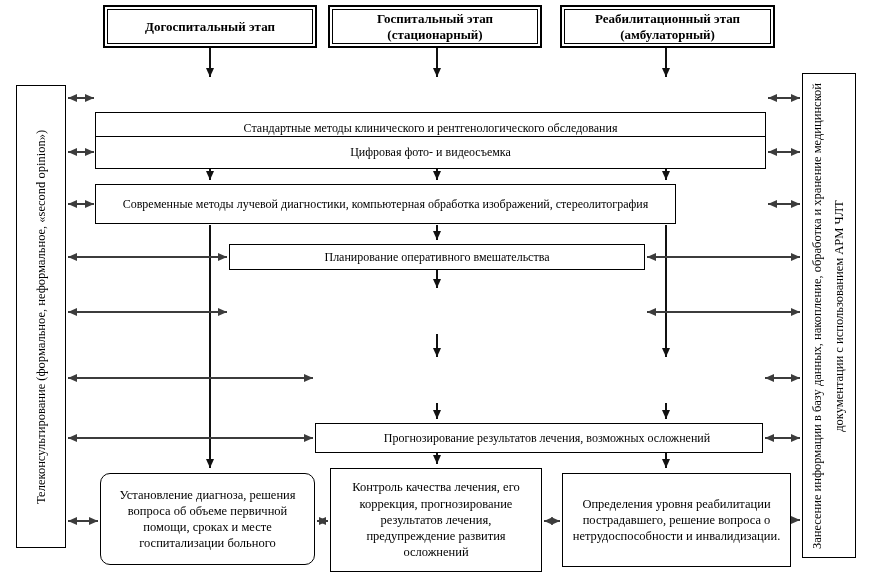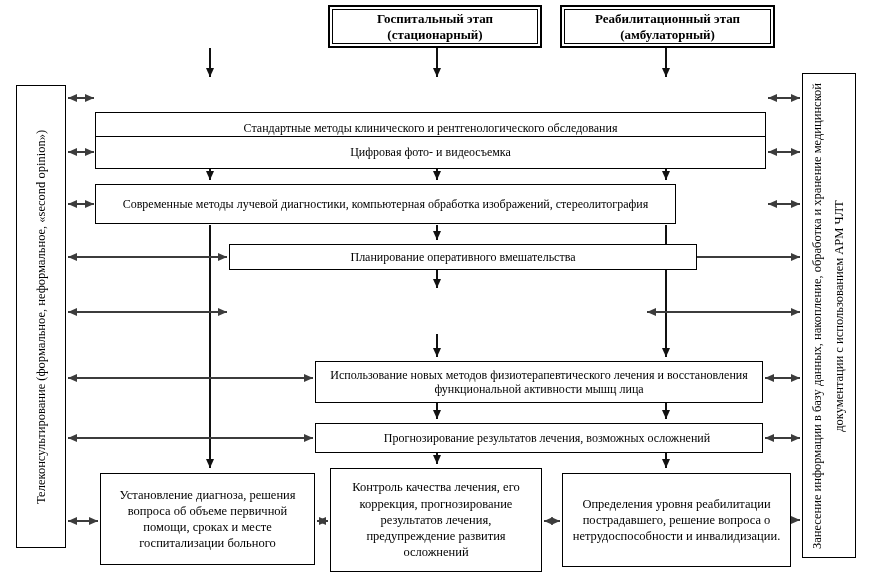--- a/index.html
+++ b/index.html
@@ -101,36 +101,38 @@
       <line x1="765" y1="438" x2="800" y2="438" marker-start="url(#mG)" marker-end="url(#mG)"></line>
       <line x1="767" y1="520" x2="800" y2="520" marker-start="url(#mG)" marker-end="url(#mG)"></line>
     </g>
 
     <g stroke="#3c3c3c" stroke-width="1.8">
       <line x1="317" y1="521" x2="328" y2="521" marker-start="url(#mG)" marker-end="url(#mG)"></line>
       <line x1="544" y1="521" x2="560" y2="521" marker-start="url(#mG)" marker-end="url(#mG)"></line>
     </g>
   </svg>
 
+  <div class="hdr" style="left:103px; top:5px; width:214px; height:43px;">
+    <div class="hdr-in">Догоспитальный этап</div>
+  </div>
   <div class="hdr" style="left:328px; top:5px; width:214px; height:43px;">
     <div class="hdr-in">Госпитальный этап (стационарный)</div>
   </div>
   <div class="hdr" style="left:560px; top:5px; width:215px; height:43px;">
     <div class="hdr-in">Реабилитационный этап (амбулаторный)</div>
   </div>
 
   <div class="node" style="left:95px; top:82px; width:671px; height:33px;margin-top:30px;">Стандартные методы клинического и рентгенологического обследования</div>
   <div class="node" style="left:95px; top:136px; width:671px; height:33px;">Цифровая фото- и видеосъемка</div>
   <div class="node" style="left:95px; top:184px; width:581px; height:40px;">Современные методы лучевой диагностики, компьютерная обработка изображений, стереолитография</div>
 
-  <div class="node" style="left:229px; top:244px; width:468px; height:26px;">Планирование оперативного вмешательства</div>
-  <div class="node" style="left:315px; top:361px; width:448px; height:42px;">Использование новых методов физиотерапевтического лечения и восстановления функциональной активности мышц лица</div>
+  <div class="node" style="left:229px; top:244px; width:416px; height:26px;">Планирование оперативного вмешательства</div>
   <div class="node" style="left:315px; top:423px; width:448px; height:30px;padding-left:24px;">Прогнозирование результатов лечения, возможных осложнений</div>
 
-  <div class="node outcome" style="left:100px; top:473px; width:215px; height:92px;">Установление диагноза, решения вопроса об объеме первичной помощи, сроках и месте госпитализации больного</div>
+  <div class="node outcome" style="left:100px; top:473px; width:215px; height:92px;border-radius:10px;">Установление диагноза, решения вопроса об объеме первичной помощи, сроках и месте госпитализации больного</div>
   <div class="node outcome" style="left:330px; top:468px; width:212px; height:104px;font-family:Liberation Serif, serif;">Контроль качества лечения, его коррекция, прогнозирование результатов лечения, предупреждение развития осложнений</div>
   <div class="node outcome" style="left:562px; top:473px; width:229px; height:94px;">Определения уровня реабилитации пострадавшего, решение вопроса о нетрудоспособности и инвалидизации.</div>
 
   <div class="vpanel" style="left:16px; top:85px; width:50px; height:463px;">
     <div class="vtext">Телеконсультирование (формальное, неформальное, «second opinion»)</div>
   </div>
   <div class="vpanel" style="left:802px; top:73px; width:54px; height:485px;">
     <div class="vtext wrap">Занесение информации в базу данных, накопление, обработка и хранение медицинской документации с использованием АРМ ЧЛТ</div>
   </div>
 

